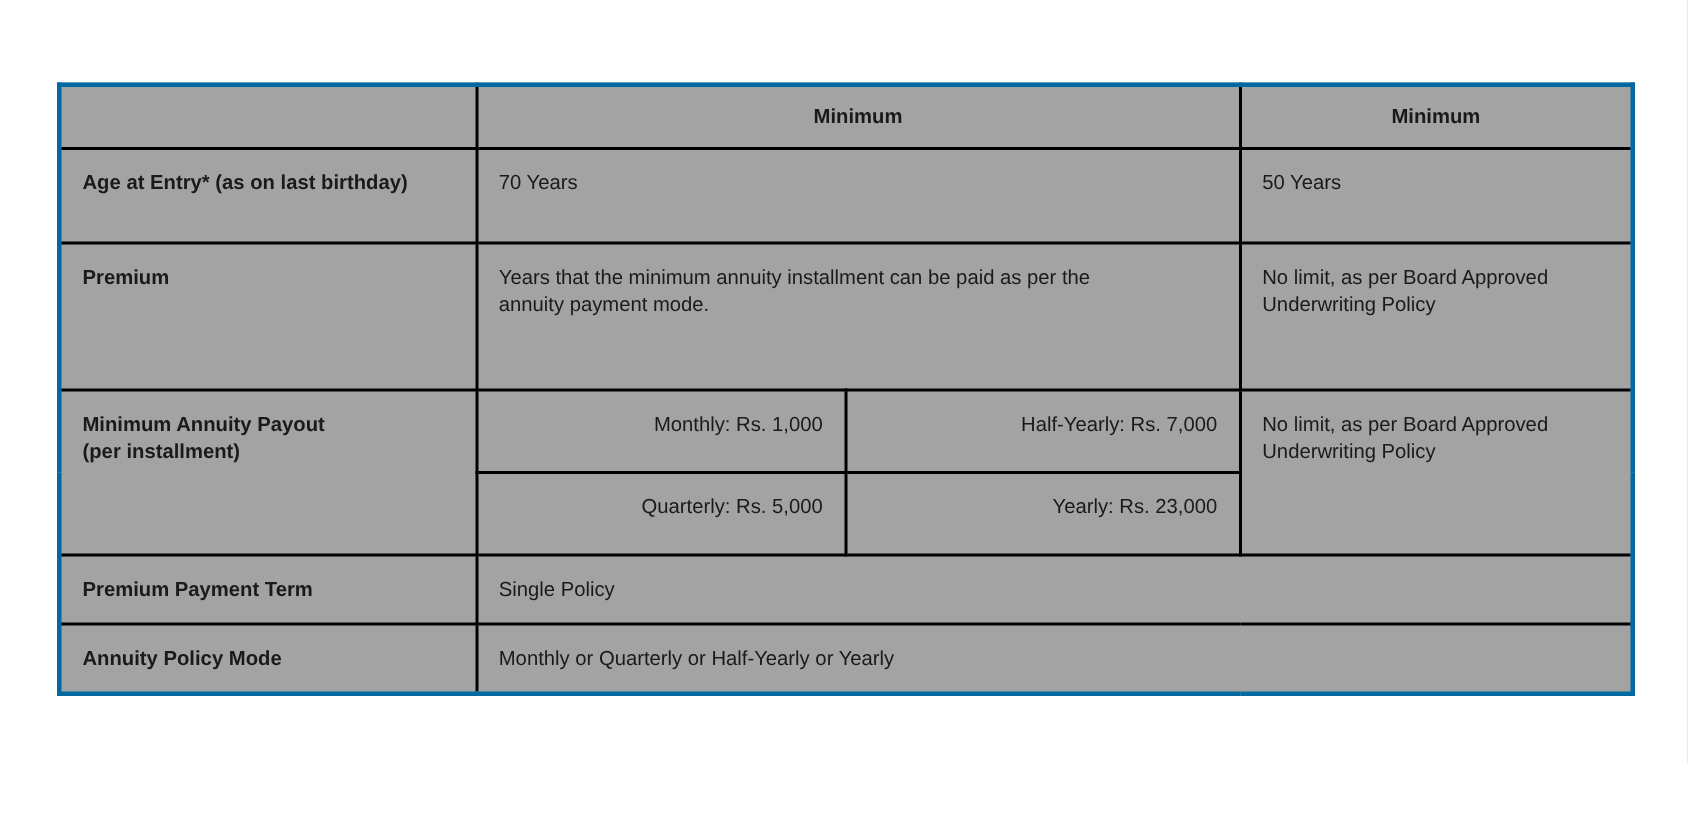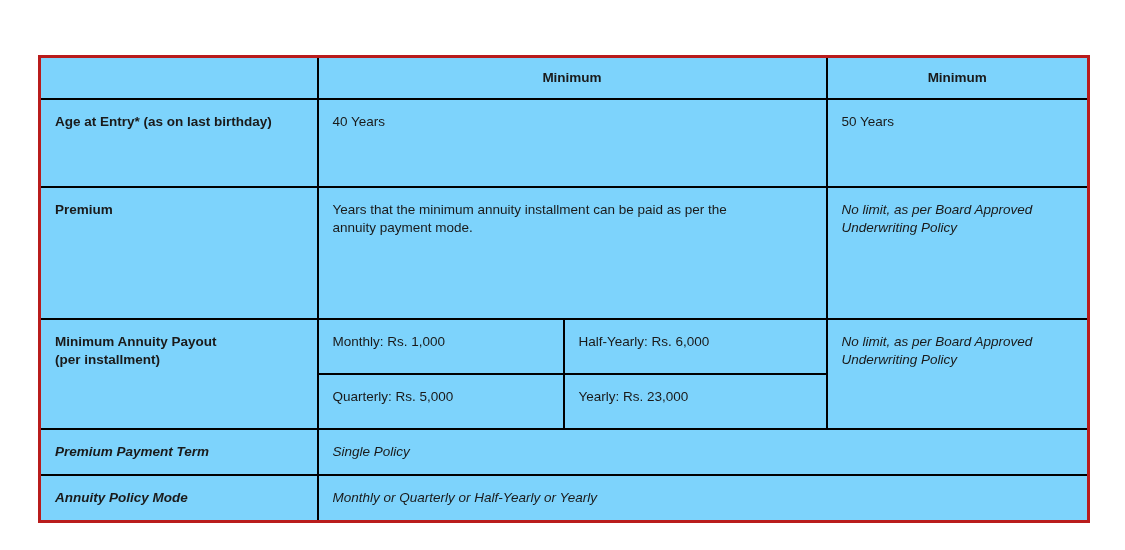--- a/index.html
+++ b/index.html
@@ -11,52 +11,52 @@
     overflow: hidden;
   }
   .table-wrap {
     position: absolute;
     left: 38px; top: 55px;
   }
   table.criteria {
     border-collapse: collapse;
     table-layout: fixed;
     width: 1049px;
-    background: #7dd3fc;
-    border: 3px solid #b91c1c;
+    background: #a3a3a3;
+    border: 3px solid #0369a1;
   }
   table.criteria td, table.criteria th {
     border: 2px solid #000000;
     font-size: 13.5px;
     line-height: 1.35;
     vertical-align: top;
     padding: 13px 14px;
     overflow: hidden;
   }
   th { font-weight: bold; text-align: center; vertical-align: middle !important; padding: 8px 10px !important; }
   .lbl { font-weight: bold; }
   .pre { white-space: pre-line; }
   
   tr.r-head  { height: 42px; }
-  tr.r-age   { height: 88px; }
-  tr.r-prem  { height: 132px; }
+  tr.r-age   { height: 63px; }
+  tr.r-prem  { height: 98px; }
   tr.r-p1    { height: 55px; }
   tr.r-p2    { height: 55px; }
   tr.r-ppt   { height: 44px; }
   tr.r-apm   { height: 42px; }
   
   td.center-cell {
-    text-align: left;
+    text-align: right;
     vertical-align: middle;
     padding: 6px 10px;
   }
   
-  td.mid { vertical-align: middle; padding-top: 6px; padding-bottom: 6px; font-style: italic; }
+  td.mid { vertical-align: middle; padding-top: 6px; padding-bottom: 6px; }
   .premium-min-text { max-width: 430px; }
-  .max-note { max-width: 230px; font-style: italic; }
+  .max-note { max-width: 230px; }
 </style>
 </head>
 <body>
 
 <div class="table-wrap">
   <table class="criteria">
     <colgroup>
       <col style="width:278px">
       <col style="width:246px">
       <col style="width:263px">
@@ -65,41 +65,41 @@
 
     <tbody>
         <tr class="r-head">
       <th></th>
       <th colspan="2">Minimum</th>
       <th>Minimum</th>
     </tr>
 
     <tr class="r-age">
       <td class="lbl">Age at Entry* (as on last birthday)</td>
-      <td colspan="2">40 Years</td>
+      <td colspan="2">70 Years</td>
       <td>50 Years</td>
     </tr>
 
     <tr class="r-prem">
       <td class="lbl">Premium</td>
       <td colspan="2">
         <div class="pre premium-min-text">Years that the minimum annuity installment can be paid as per the
 annuity payment mode.</div>
       </td>
       <td>
         <div class="pre max-note">No limit, as per Board Approved
 Underwriting Policy</div>
       </td>
     </tr>
 
     <tr class="r-p1">
       <td class="lbl pre" rowspan="2">Minimum Annuity Payout
 (per installment)</td>
       <td class="center-cell">Monthly: Rs. 1,000</td>
-      <td class="center-cell">Half-Yearly: Rs. 6,000</td>
+      <td class="center-cell">Half-Yearly: Rs. 7,000</td>
       <td rowspan="2">
         <div class="pre max-note">No limit, as per Board Approved
 Underwriting Policy</div>
       </td>
     </tr>
     <tr class="r-p2">
       <td class="center-cell">Quarterly: Rs. 5,000</td>
       <td class="center-cell">Yearly: Rs. 23,000</td>
     </tr>
 

